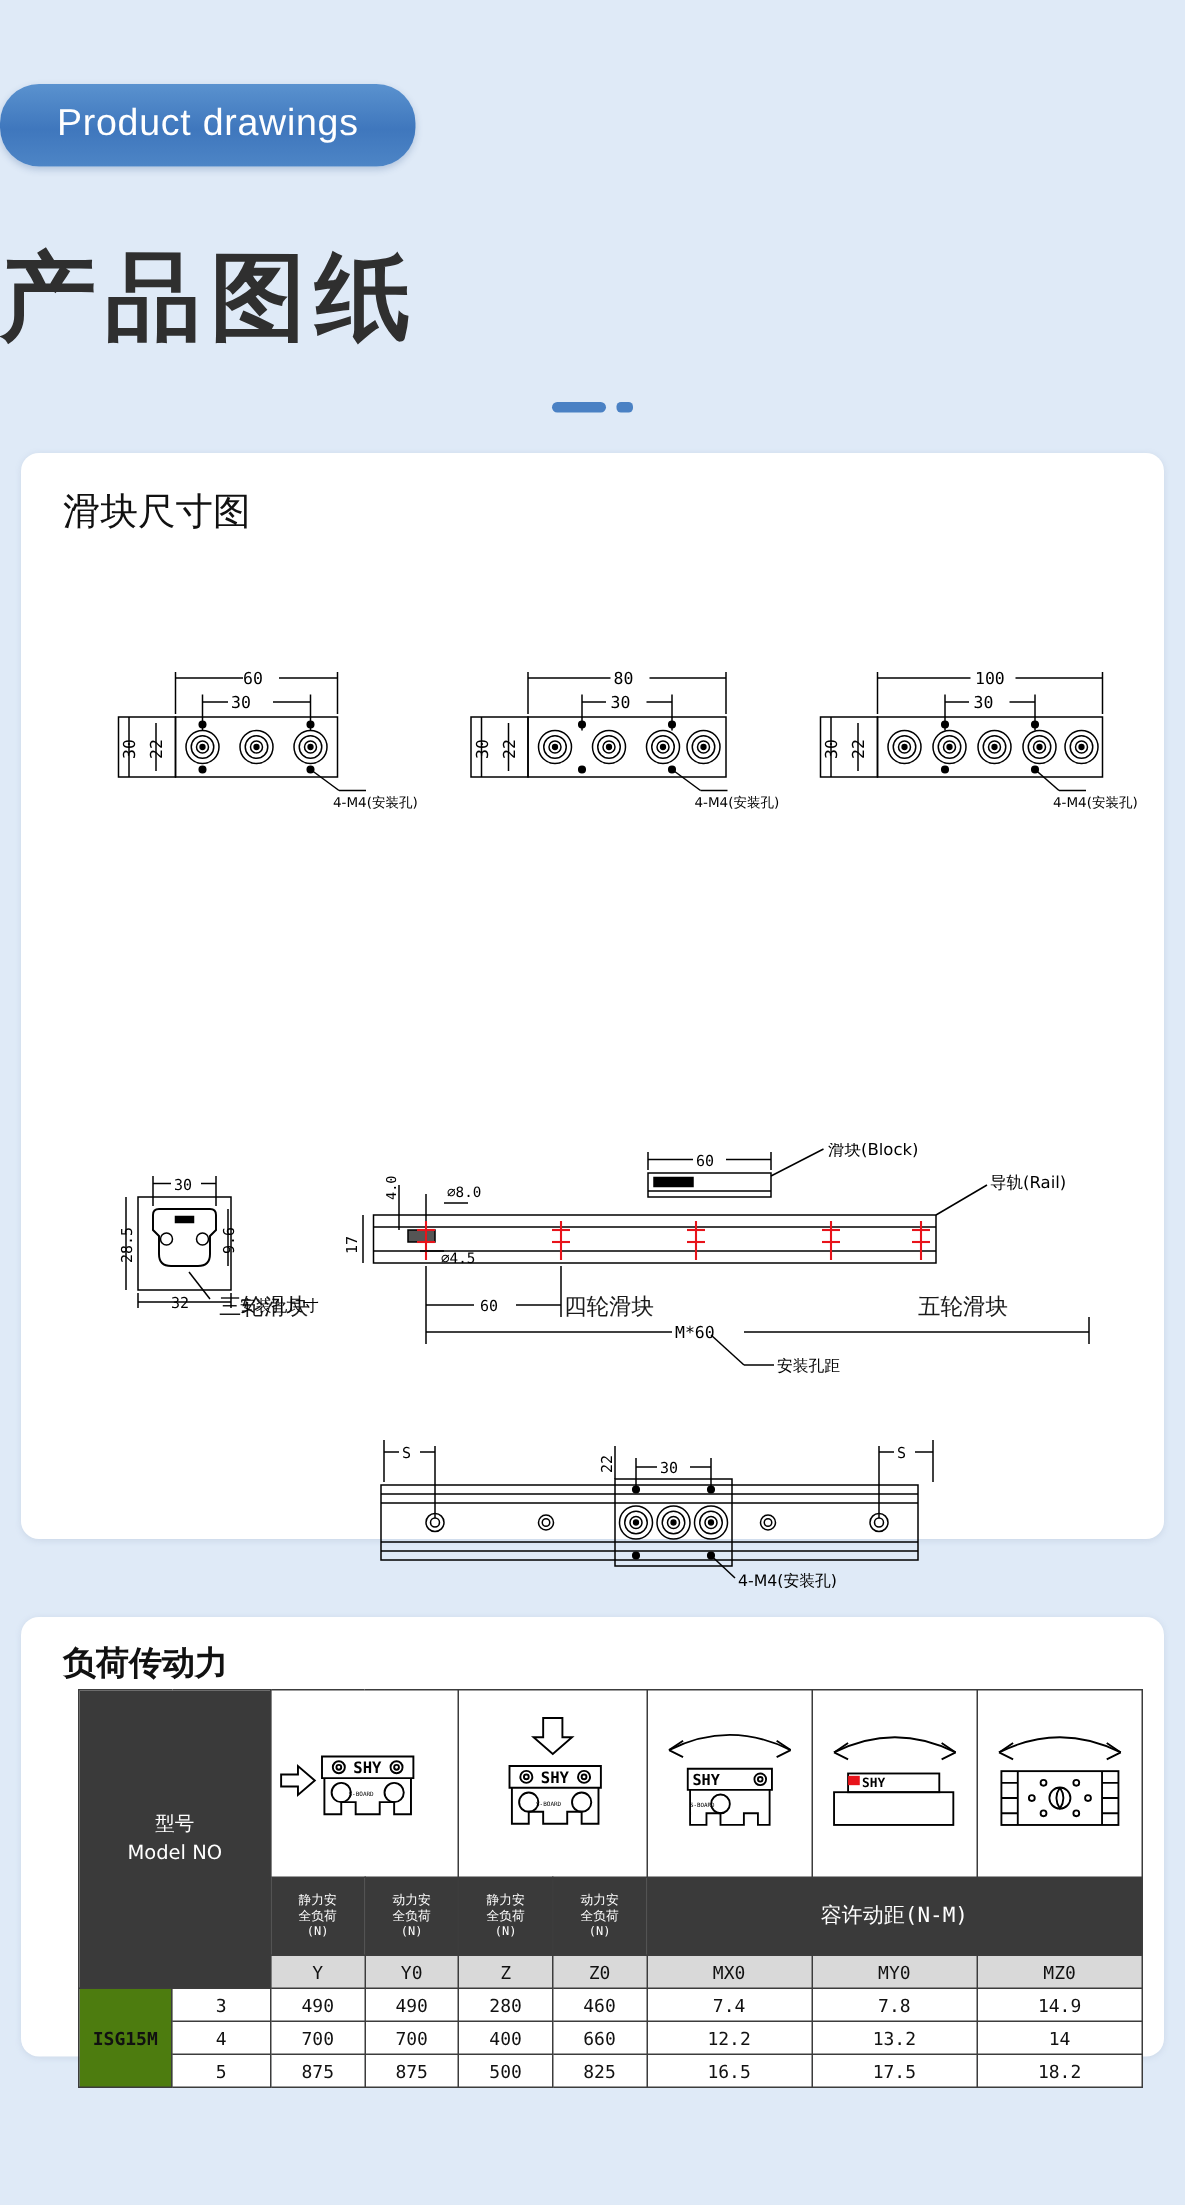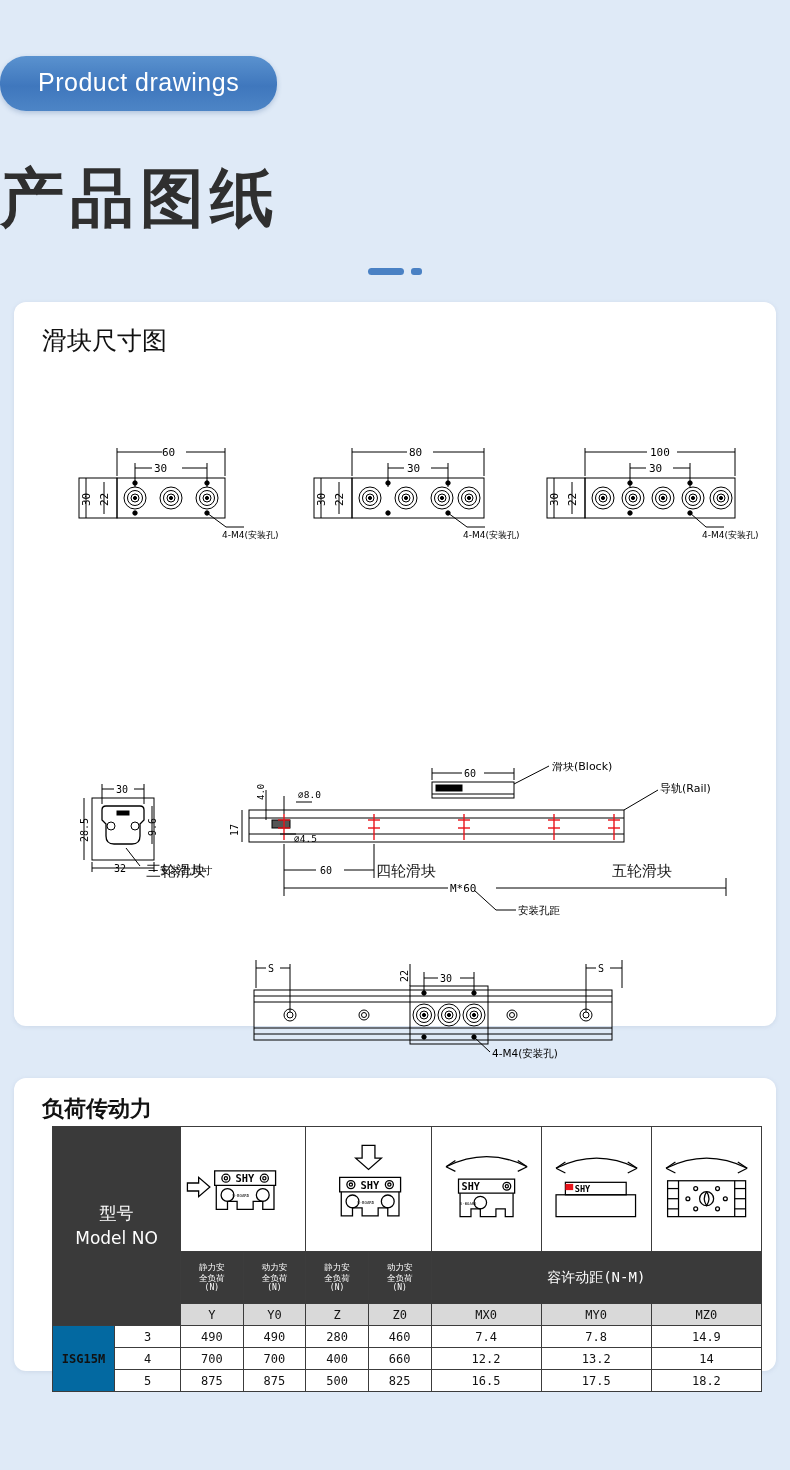--- a/index.html
+++ b/index.html
@@ -71,25 +71,25 @@
     width: 710px; border-collapse: collapse;
     font-family: "DejaVu Sans Mono", monospace;
   }
   #load-table td, #load-table th {
     border: 1px solid #3c3c3c; text-align: center; vertical-align: middle;
   }
   .hdr-dark { background: #3a3a3a; color: #fff; }
   .hdr-grey { background: #d9d9d9; color: #111; font-size: 12px; height: 22px; }
   .unit-cell { background: #3a3a3a; color: #fff; font-size: 8.5px; line-height: 1.25; height: 52px; }
   .unit-cell .u { font-size: 8px; }
-  .model-cell { font-size: 12px; font-weight: bold; background: #0369a1; color:#111; }
+  .model-cell { font-size: 12px; font-weight: bold; background: #4d7c0f; color:#111; }
   .icon-cell { background: #fff; height: 122px; padding: 0; }
   .data-cell { font-size: 12px; height: 22px; background: #fff; color: #111; }
   .big-hdr { font-size: 14px; }
-  .model-head { font-family: "DejaVu Sans", sans-serif; font-size: 17px; line-height: 1.5; }
+  .model-head { font-family: "DejaVu Sans", sans-serif; font-size: 13px; line-height: 1.5; }
 </style>
 </head>
 <body>
 
 <div class="page">
 
   <div class="header">
     <div class="pill">Product drawings</div>
     <div class="cn-title">产品图纸</div>
     <div class="dashes">

